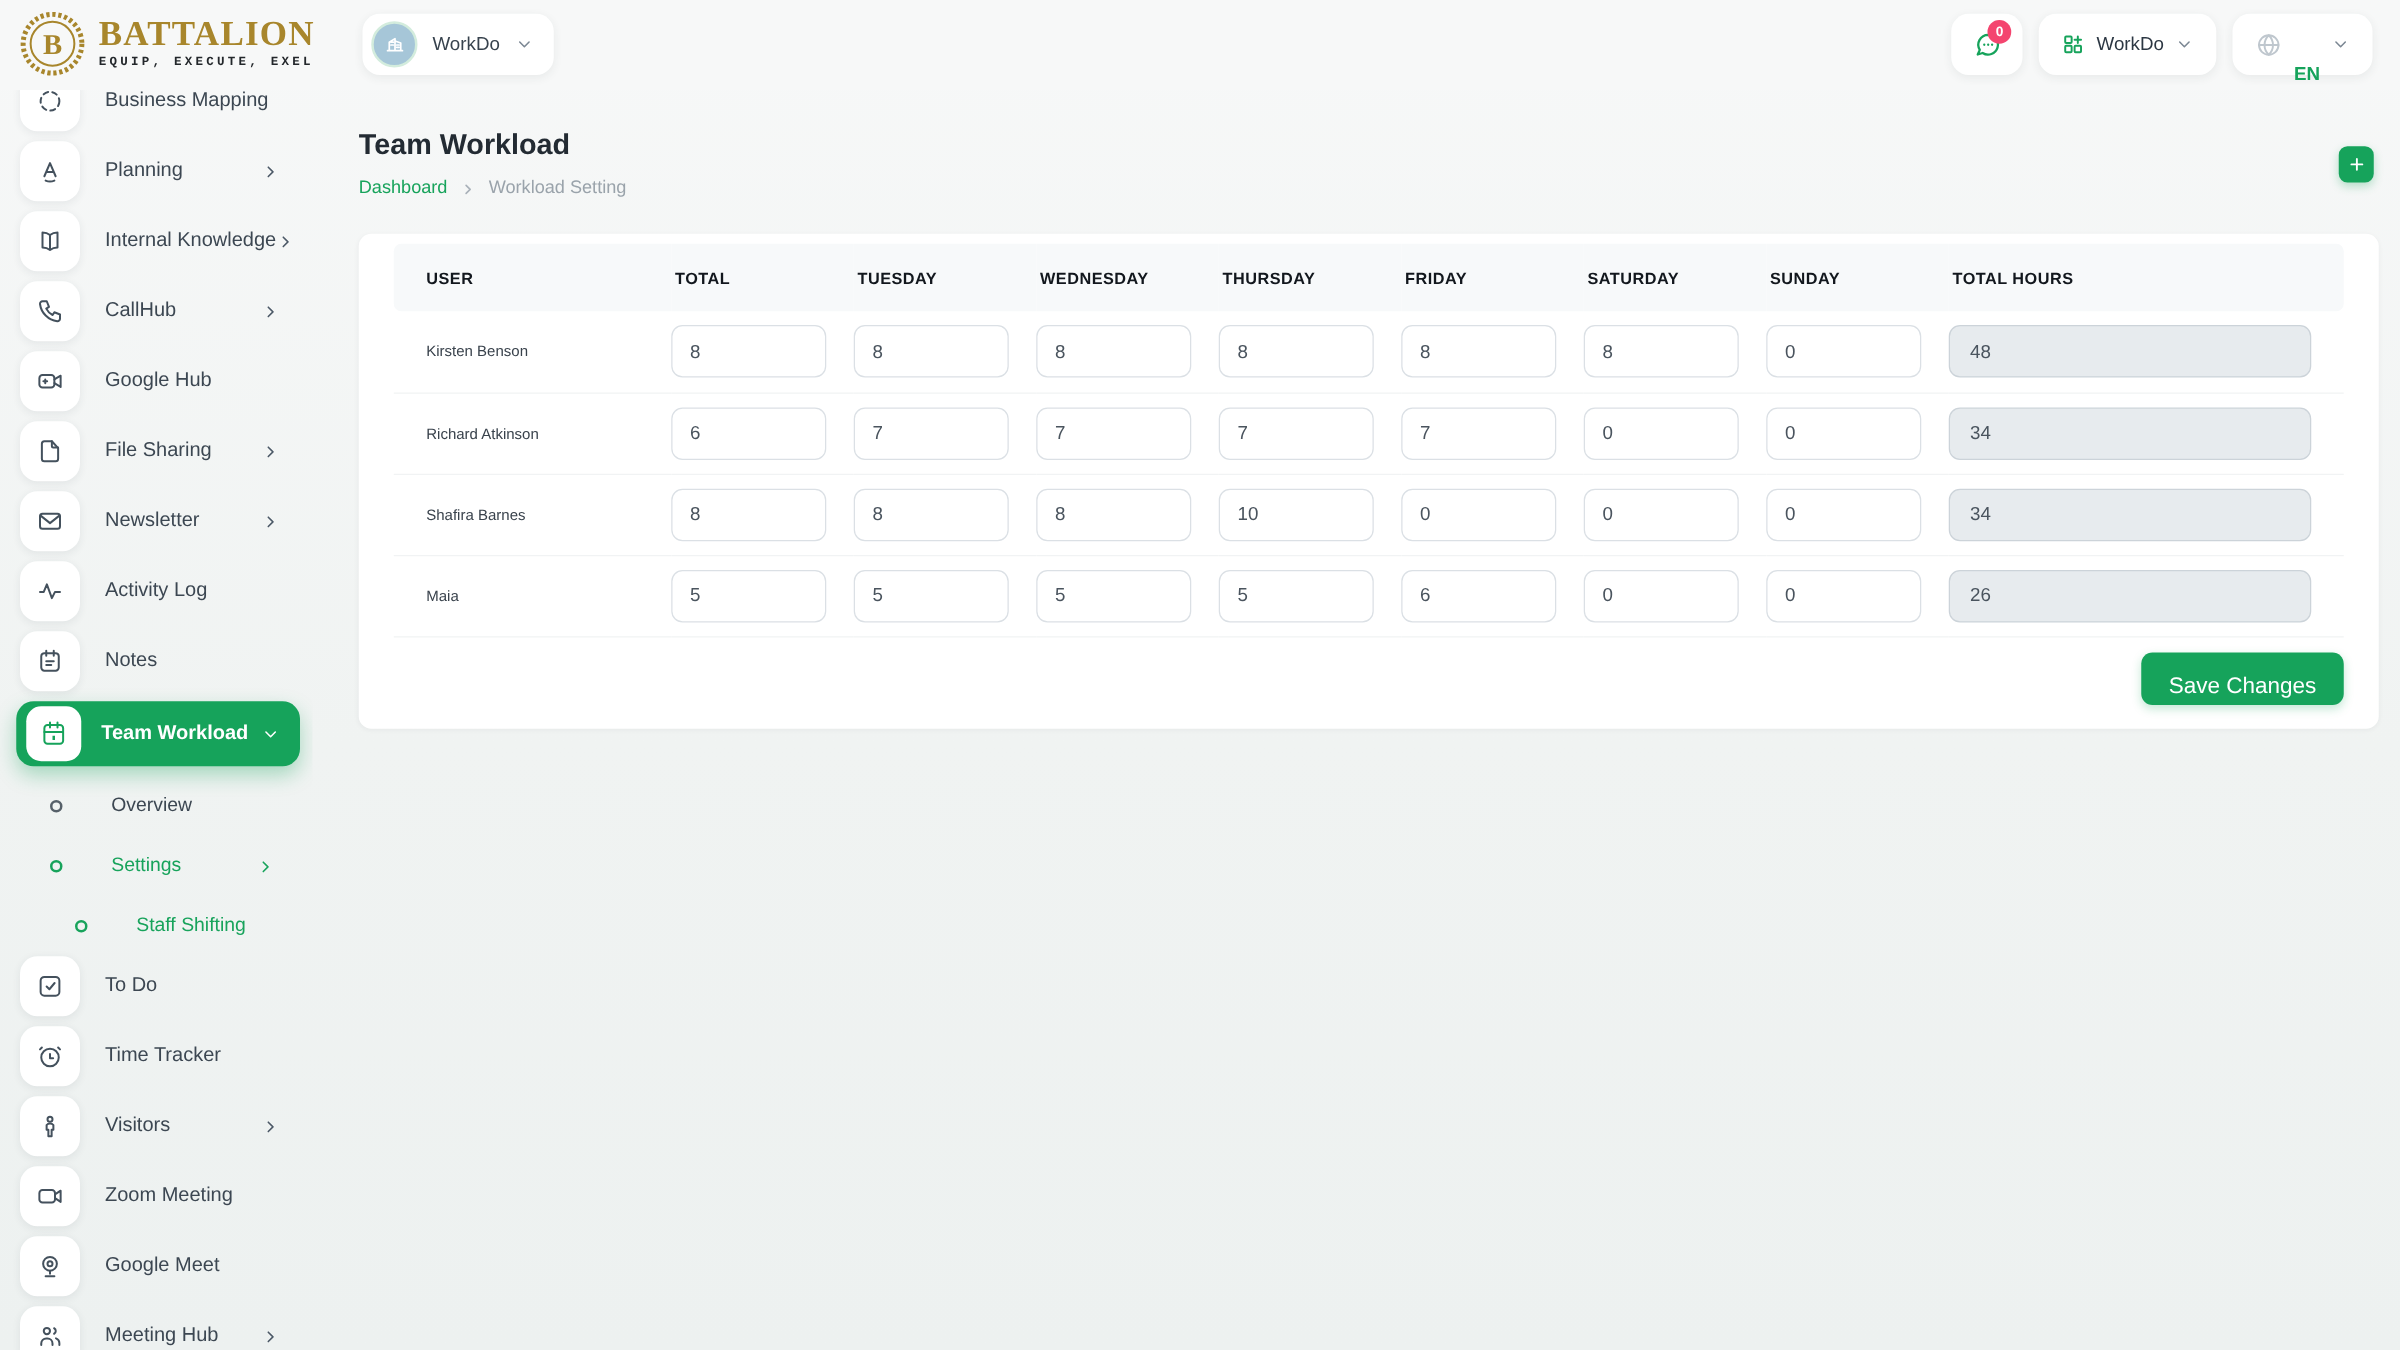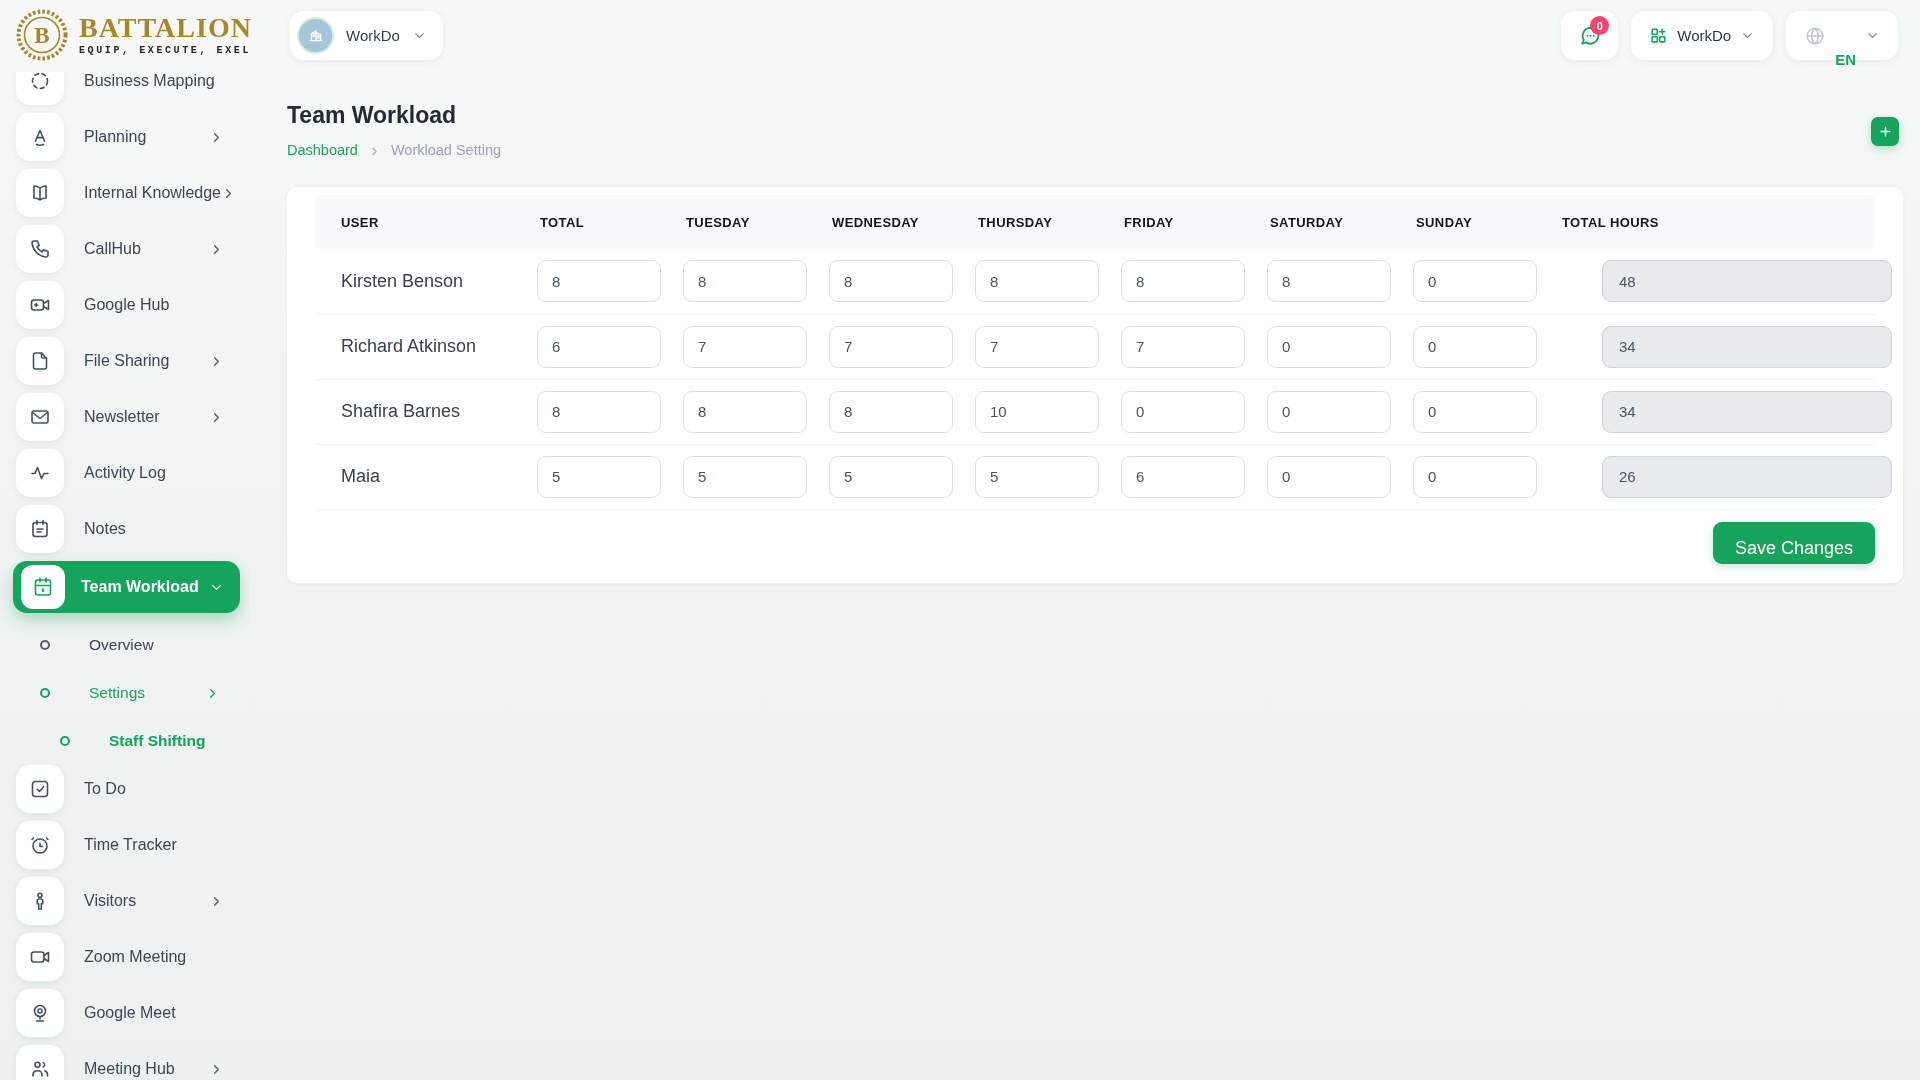--- a/index.html
+++ b/index.html
@@ -35,21 +35,21 @@
   .sb-item { display:flex; align-items:center; padding-left:16px; padding-right:26px; height:48px; margin-bottom:8px; cursor:pointer; }
   .sb-item:first-child { margin-top:-15px; }
   .sb-icon { width:48px; height:48px; flex:0 0 48px; background:#fff; border-radius:14px; box-shadow:0 2px 7px rgba(40,50,60,.08); display:flex; align-items:center; justify-content:center; color:#44515d; }
   .sb-label { font-size:16px; color:#3c4752; margin-left:20px; white-space:nowrap; }
   .sb-chev { margin-left:auto; color:#4b5866; display:flex; }
   .sb-item.active { background:#16a35b; border-radius:14px; margin:0 10px 8px 13px; height:52px; padding-left:8px; padding-right:16px; box-shadow:0 7px 16px rgba(22,163,91,.35); }
   .sb-item.active .sb-icon { width:44px; height:44px; flex:0 0 44px; border-radius:12px; color:#16a35b; box-shadow:none; }
   .sb-item.active .sb-label { color:#fff; font-weight:bold; margin-left:16px; }
   .sb-item.active .sb-chev { color:#fff; }
   .sb-sub { display:flex; align-items:center; height:48px; padding-left:40px; padding-right:30px; cursor:pointer;gap:23px; }
-  .sb-sub.sub2 { padding-left:60px;font-weight:bold; }
+  .sb-sub.sub2 { padding-left:60px; }
   .sb-sub .sb-label { margin-left:16px; font-size:15.5px; }
   .sb-sub.green .sb-label { color:#17a35b; }
   .sb-sub.green .sb-chev { color:#17a35b; }
   .bullet { width:10px; height:10px; border-radius:50%; border:2px solid #566069; flex:0 0 10px; }
   .bullet.green { border-color:#17a35b; }
 
   
   .main { position:absolute; left:250px; top:72px; width:1670px; height:1008px; }
   .page-title { margin:30px 0 0 37px; font-size:23px; font-weight:bold; color:#232b33; }
   .breadcrumb { margin:13px 0 0 37px; display:flex; align-items:flex-end; gap:10px; font-size:14.5px; }
@@ -58,23 +58,23 @@
   .bc-current { color:#9aa3ab; }
   .add-btn { position:absolute; top:45px; right:21px; width:28px; height:29px; border:none; border-radius:7px; background:#16a35b; color:#fff; display:flex; align-items:center; justify-content:center; cursor:pointer; box-shadow:0 3px 8px rgba(22,163,91,.3); }
 
   .card { margin:29px 17px 0 37px; width:1616px; height:396px; background:#fff; border-radius:10px; box-shadow:0 1px 4px rgba(30,40,50,.05); padding:8px 28px 0 28px; }
   table { width:1560px; border-collapse:collapse; table-layout:fixed; }
   col.c-user { width:222px; } col.c-day { width:146px; } col.c-total { width:316px; }
   thead th { background:#f7f9fa; height:54px; text-align:left; font-size:13px; font-weight:bold; color:#12171d; letter-spacing:.4px; padding-left:3px; }
   thead th:first-child { padding-left:26px; border-radius:6px 0 0 6px; }
   thead th:last-child { border-radius:0 6px 6px 0; }
   tbody td { height:65px; border-bottom:1px solid #f1f3f4; padding-left:0; }
-  .user-cell { padding-left:26px !important; font-size:18px; color:#39424c; }
+  .user-cell { padding-left:26px !important; font-size:12px; color:#39424c; }
   .hour-input { width:124px; height:42px; border:1px solid #dbe0e5; border-radius:9px; padding:0 14px; font-size:15px; color:#4a545e; font-family:"Liberation Sans",sans-serif; background:#fff; outline:none; }
-  .total-input { width:290px; height:42px; border:1px solid #ccd3d9; border-radius:9px; padding:0 16px; font-size:15px; color:#4a545e; font-family:"Liberation Sans",sans-serif; background:#e7ebee;margin-left:43px; }
+  .total-input { width:290px; height:42px; border:1px solid #ccd3d9; border-radius:9px; padding:0 16px; font-size:15px; color:#4a545e; font-family:"Liberation Sans",sans-serif; background:#e7ebee; }
   .save-row { width:1560px; display:flex; justify-content:flex-end; margin-top:12px; }
   .save-btn { height:42px; padding:16px 22px; border:none; border-radius:9px; background:#16a35b; color:#fff; font-size:18px; font-family:"Liberation Sans",sans-serif; cursor:pointer; box-shadow:0 3px 8px rgba(22,163,91,.25); }
 </style>
 </head>
 <body>
 
 <div class="header">
   <div class="logo-wrap">
     <span>
       <svg width="52" height="52" viewBox="0 0 52 52">

